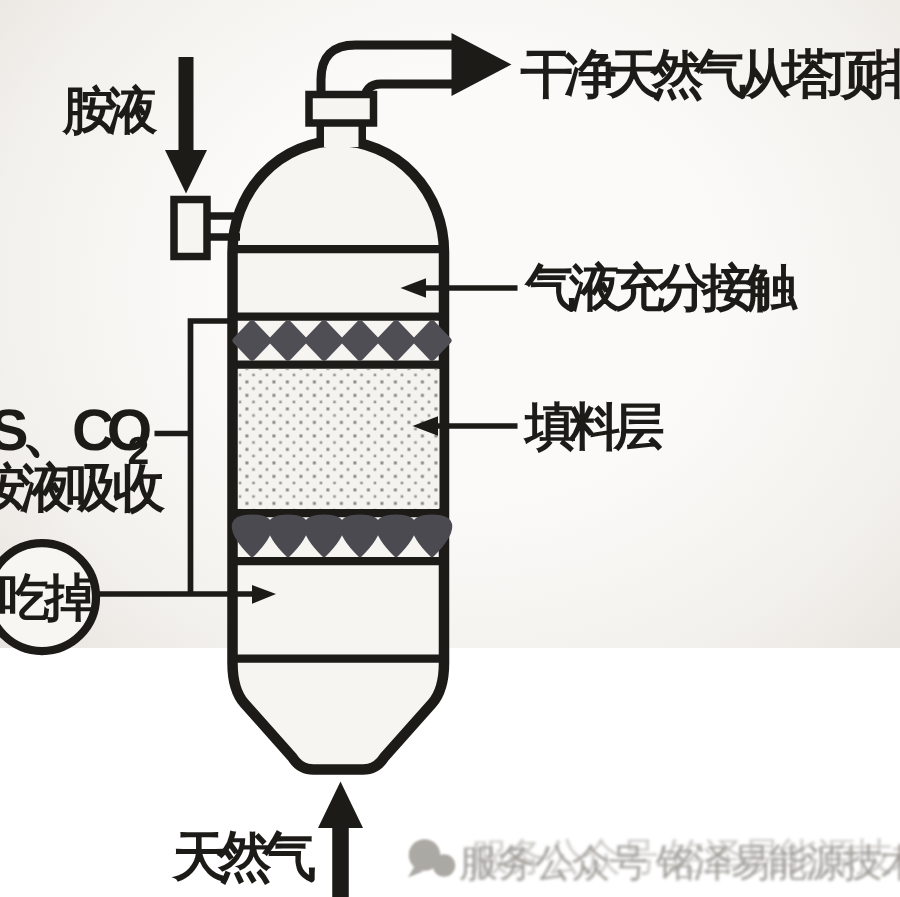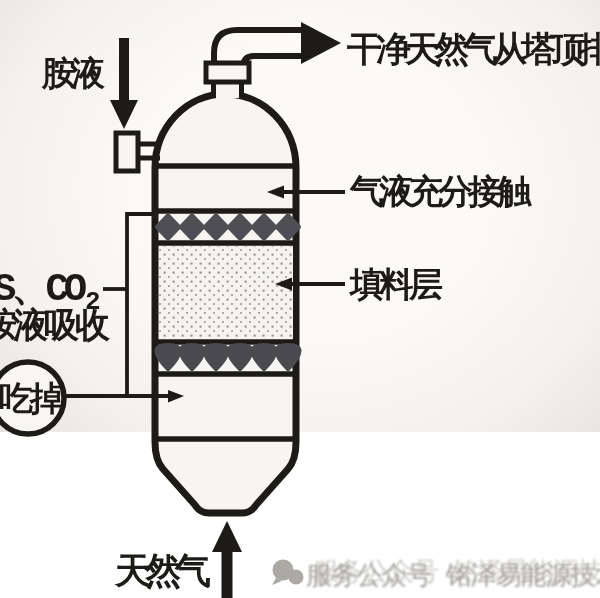--- a/index.html
+++ b/index.html
@@ -1,21 +1,21 @@
 <!DOCTYPE html>
 <html><head>
 <meta charset="utf-8">
 <style>
   html,body{margin:0;padding:0;}
   body{width:600px;height:598px;overflow:hidden;
        font-family:"Liberation Sans","DejaVu Sans",sans-serif;}
   .canvas{position:relative;width:600px;height:432px;
           background:#f5f3f0;
           background-image:radial-gradient(ellipse 420px 360px at 52% 44%,
-              #fbfaf8 40%, #f3f1ed 75%, #e7e4df 100%);font-family:Liberation Mono, monospace;}
+              #fbfaf8 40%, #f3f1ed 75%, #e7e4df 100%);}
   svg{position:absolute;left:0;top:0;display:block;overflow:hidden;}
   .lbl{fill:#1d1b18;font-weight:700;}
   .wm{fill:#a29f9a;font-weight:500;}
   .blur1{filter:blur(1.1px);}
   .blur0{filter:blur(0.6px);}
 </style>
 </head>
 <body>
 
 <div class="canvas">

